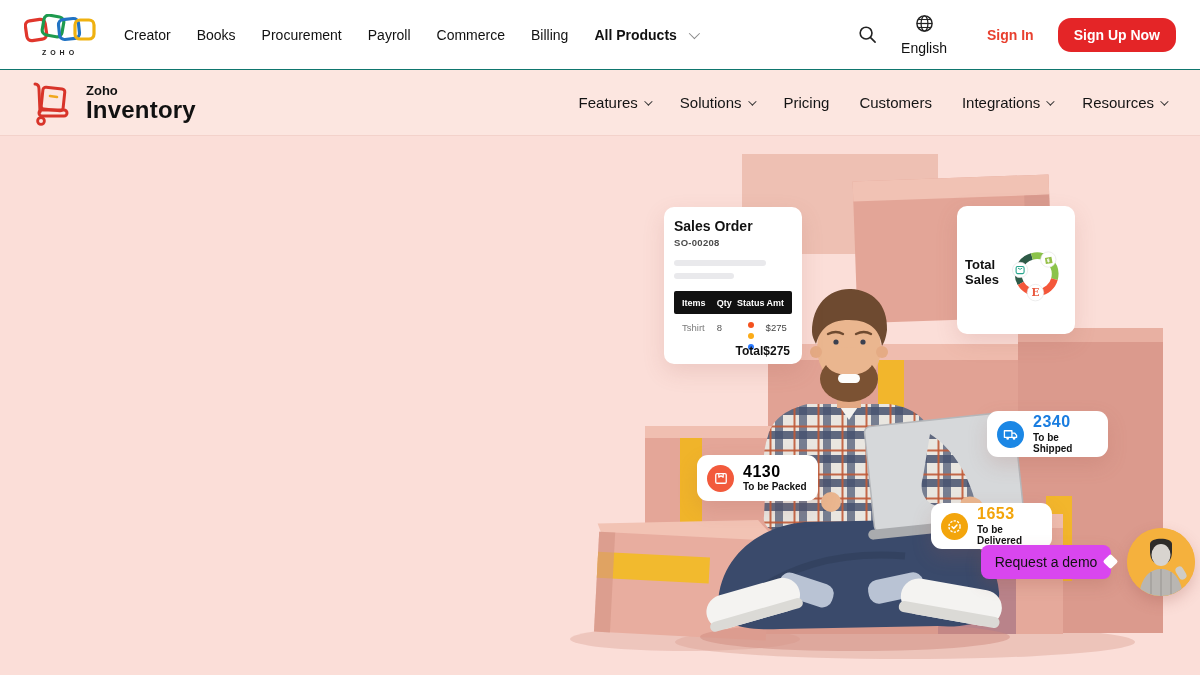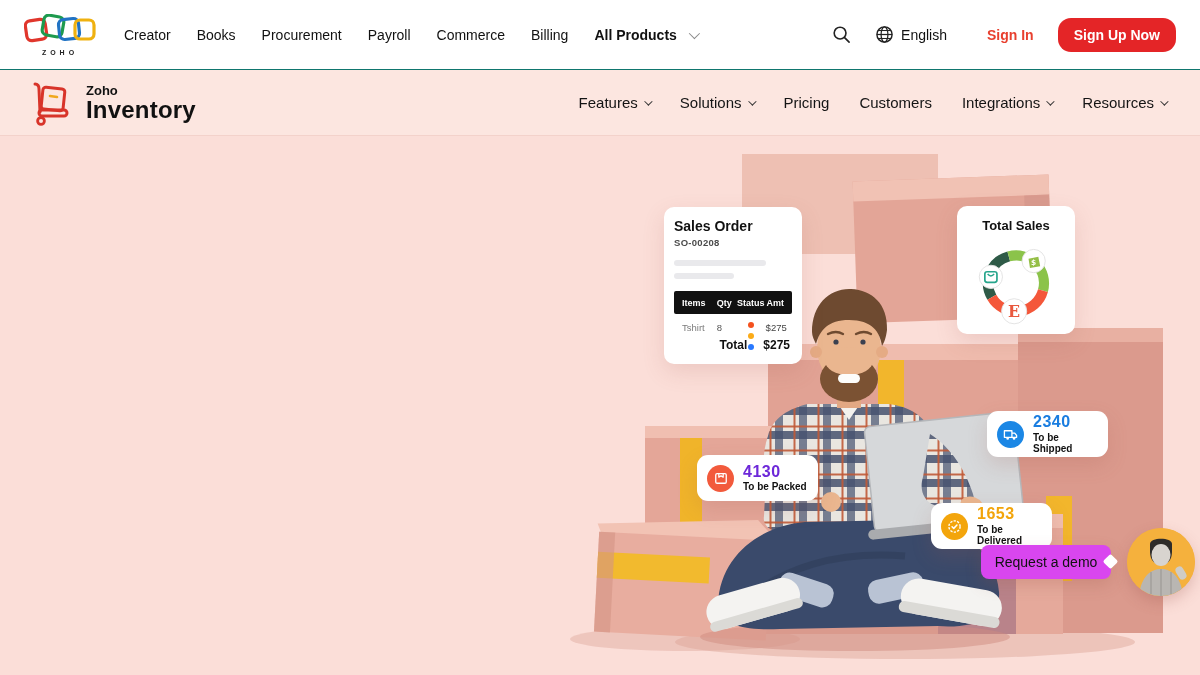--- a/index.html
+++ b/index.html
@@ -12,21 +12,21 @@
   .zoho-logo { display:flex; flex-direction:column; align-items:center; margin-right:28px; }
   .zoho-letters { font-size:7px; font-weight:bold; letter-spacing:4px; color:#222; margin-top:1px; }
   .suite-nav { display:flex; align-items:center; gap:26px; }
   .suite-link { font-size:14px; color:#111; cursor:pointer; text-decoration:none; font-weight:500; white-space:nowrap; }
   .all-products { display:flex; align-items:center; gap:12px; cursor:pointer; }
   .chev { width:8px; height:8px; border-right:1.6px solid #8a8a8a; border-bottom:1.6px solid #8a8a8a;
           transform:rotate(45deg) translateY(-2px); display:inline-block; }
   .chev.dark { border-color:#333; width:6px; height:6px; }
   .topbar-right { margin-left:auto; display:flex; align-items:center; gap:24px; }
   .icon-btn { background:none; border:none; cursor:pointer; display:flex; align-items:center; }
-  .lang { display:flex; align-items:center; gap:7px; cursor:pointer; }
+  .lang { display:flex; align-items:center; gap:7px; cursor:pointer;flex-direction:column; }
   .lang-label { font-size:14px; color:#111; }
   .signin { font-size:14px; font-weight:bold; color:#e8402f; text-decoration:none; cursor:pointer; margin-left:16px; }
   .signup-btn { background:#e42527; color:#fff; font-family:inherit; font-size:14px; font-weight:bold;
                 border:none; border-radius:13px; padding:9px 16px; cursor:pointer; }
 
   
   .productbar { position:absolute; left:0; top:70px; width:1200px; height:66px; background:#fce6e0;
                 display:flex; align-items:center; padding:0 28px; border-bottom:1px solid #f3d2cb; }
   .inv-logo { display:flex; align-items:center; gap:10px; }
   .inv-text { display:flex; flex-direction:column; line-height:1; }
@@ -52,38 +52,38 @@
   .so-table-head { margin-top:12px; background:#111; border-radius:2px; height:23px;
                    display:flex; align-items:center; padding:0 8px; }
   .so-th { color:#fff; font-size:9px; font-weight:bold; }
   .so-th.c1{width:34%;} .so-th.c2{width:20%;} .so-th.c3{width:28%;} .so-th.c4{width:18%; text-align:right;}
   .so-row { display:flex; align-items:flex-start; padding:8px 8px 0; }
   .so-cell { font-size:9.5px; color:#7c7c7c; }
   .so-cell.c1{width:34%;} .so-cell.c2{width:20%; color:#555;}
   .so-cell.c3{width:28%; display:flex; flex-direction:column; align-items:center; gap:5px;}
   .so-cell.c4{width:18%; text-align:right; color:#444;}
   .dot { width:6px; height:6px; border-radius:50%; }
-  .so-total { position:absolute; right:12px; bottom:12px; display:flex; gap:16px; align-items:center; }
+  .so-total { position:absolute; right:12px; bottom:6px; display:flex; gap:0; align-items:center; }
   .so-total-label, .so-total-value { font-size:12px; font-weight:bold; color:#111; }
 
   
-  .ts-card { left:957px; top:70px; width:118px; height:128px; padding:12px 8px 6px; display:flex; flex-direction:column; align-items:center; }
+  .ts-card { left:957px; top:70px; width:118px; height:128px; padding:12px 8px 6px; display:flex; flex-direction:row; align-items:center; }
   .ts-title { font-size:13px; font-weight:bold; color:#111; margin-bottom:2px; }
 
   
   .badge { position:absolute; width:121px; height:46px; background:#fff; border-radius:11px;
            box-shadow:0 8px 20px rgba(160,90,80,.18); display:flex; align-items:center; gap:9px; padding:0 10px; }
   .badge-shipped { left:987px; top:275px; }
   .badge-packed  { left:697px; top:319px; }
   .badge-delivered { left:931px; top:367px; }
   .badge-ic { width:27px; height:27px; border-radius:50%; flex:none; display:flex; align-items:center; justify-content:center; }
   .badge-ic.blue{background:#1b87e5;} .badge-ic.red{background:#f25a3c;} .badge-ic.yellow{background:#f3a50c;}
   .badge-texts { display:flex; flex-direction:column; line-height:1.15; }
   .badge-value { font-size:16px; font-weight:bold; letter-spacing:.5px; }
-  .badge-value.blue{color:#1a7de0;} .badge-value.red{color:#6d28d9;} .badge-value.yellow{color:#f2a40a;}
+  .badge-value.blue{color:#1a7de0;} .badge-value.red{color:#000000;} .badge-value.yellow{color:#f2a40a;}
   .badge-label { font-size:10px; font-weight:bold; color:#111; }
 
   
   .demo-btn { position:absolute; left:981px; top:409px; width:130px; height:34px; background:#d946ef;
               border:none; border-radius:8px; box-shadow:0 6px 16px rgba(150,80,70,.22);
               font-family:inherit; font-size:14px; font-weight:500; color:#111; cursor:pointer; }
   .demo-btn::after { content:""; position:absolute; right:-5px; top:11px; width:11px; height:11px;
                      background:#fff; transform:rotate(45deg); border-radius:2px; }
   .chat-avatar { position:absolute; left:1127px; top:392px; width:68px; height:68px; border-radius:50%;
                  background:#f5b13d; overflow:hidden; cursor:pointer; box-shadow:0 6px 14px rgba(150,80,70,.25); }

